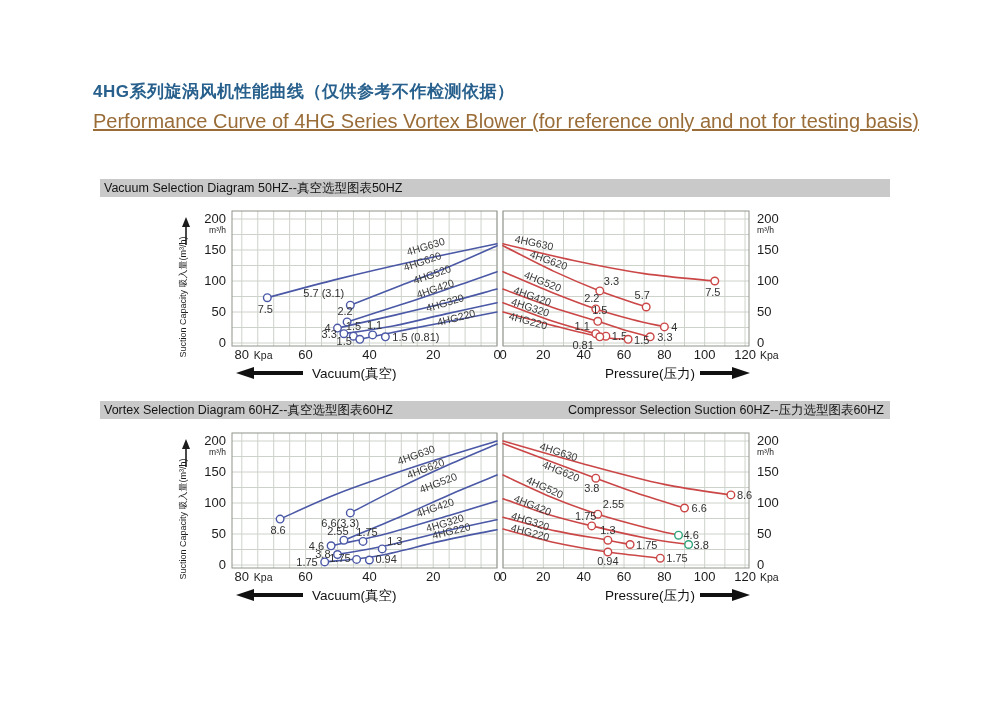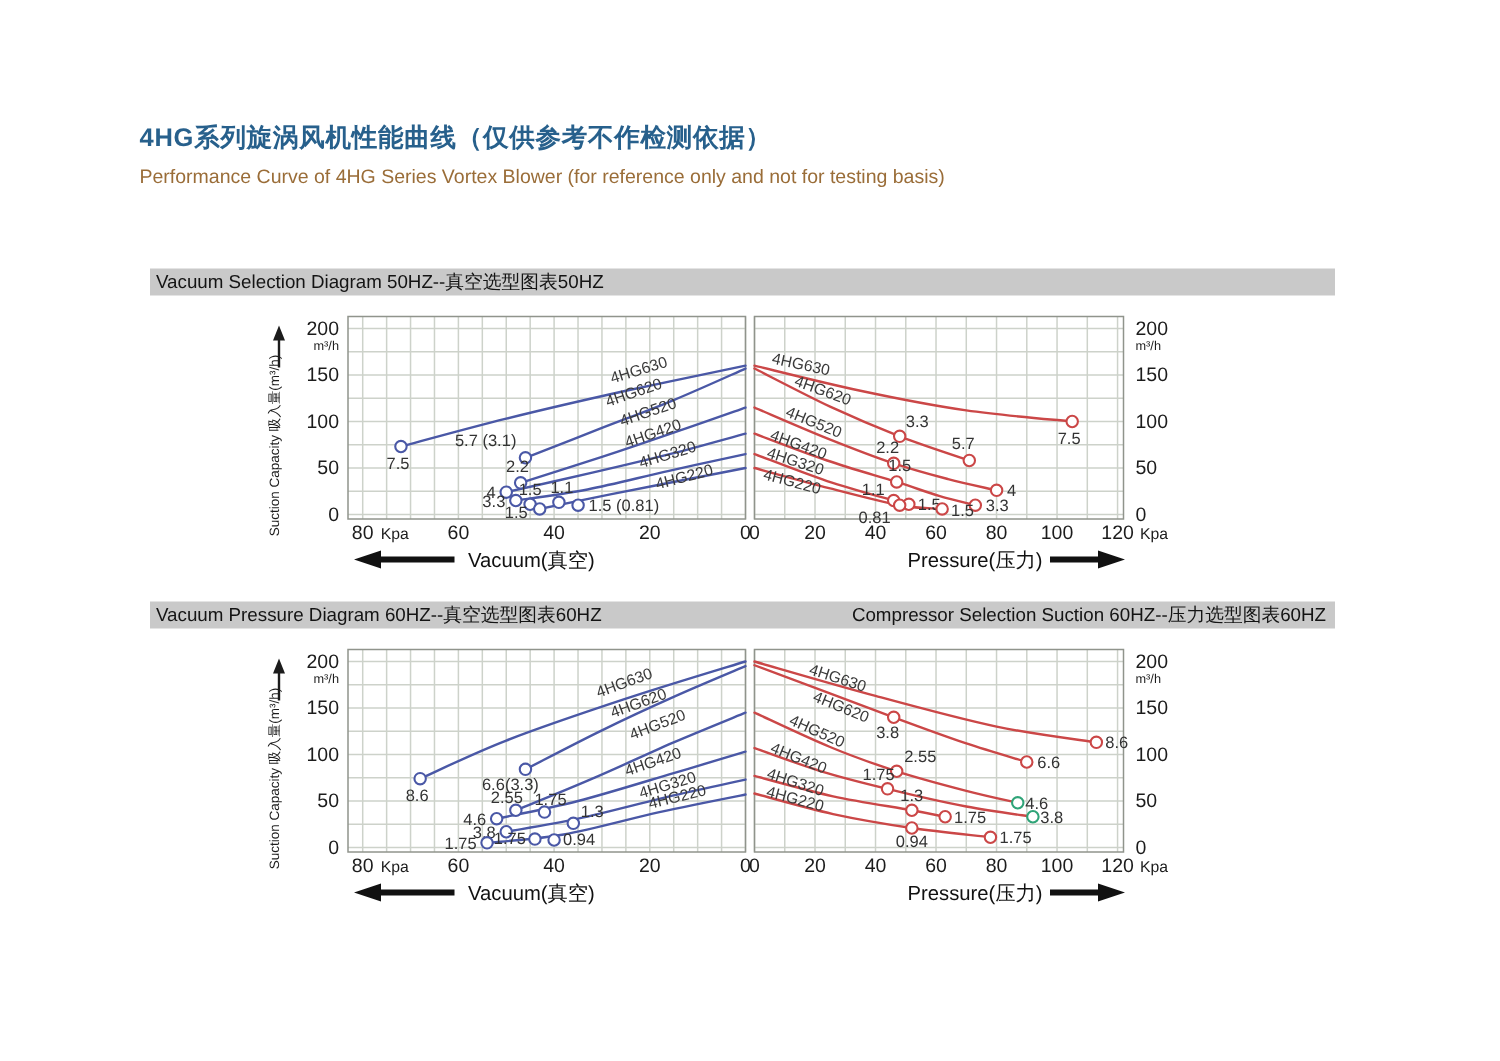--- a/index.html
+++ b/index.html
@@ -1,19 +1,19 @@
 <!DOCTYPE html>
 <html><head>
 <meta charset="utf-8">
 <style>
   html,body{margin:0;padding:0;background:#ffffff;}
   body{font-family:"Liberation Sans", sans-serif;}
   #page{position:relative;width:1000px;height:707px;background:#fff;overflow:hidden;}
   .title-zh{position:absolute;left:93px;top:80px;font-size:17px;font-weight:bold;letter-spacing:.5px;}
-  .title-en{position:absolute;left:93px;top:110px;font-size:13px;}
+  .title-en{position:absolute;left:93px;top:110px;font-size:20px;text-decoration:underline;}
   .section{position:absolute;left:100px;width:790px;}
   .hdr{display:flex;justify-content:space-between;align-items:center;height:18px;
        background:#c9c9c9;padding:0 6px 0 4px;box-sizing:border-box;}
   .hdr span{font-size:12.5px;color:#141414;white-space:nowrap;}
   svg text{font-family:"Liberation Sans", sans-serif;}
 </style>
 </head>
 <body>
 
 <div id="page">
@@ -176,21 +176,21 @@
         <circle cx="528.1" cy="142.3" r="3.8" fill="#ffffff" stroke="#cb4747" stroke-width="1.4"></circle>
         <text x="534.054" y="147.28" font-size="11" text-anchor="start" fill="#333333">1.5</text>
         <text x="505" y="181" font-size="13.5" text-anchor="start" fill="#111">Pressure(压力)</text>
         <line x1="600" y1="176" x2="636" y2="176" stroke="#111" stroke-width="4"></line>
         <polygon points="650,176 632,170 632,182" fill="#111"></polygon>
       </svg>
   </div>
 
   <div class="section" style="top:401px;">
     <div class="hdr" style="background: rgb(201, 201, 201);">
-      <span>Vacuum Pressure Diagram 60HZ--真空选型图表60HZ</span>
+      <span>Vortex Selection Diagram 60HZ--真空选型图表60HZ</span>
       <span>Compressor Selection Suction 60HZ--压力选型图表60HZ</span>
     </div>
     <svg id="svg-1" width="790" height="202" viewBox="0 0 790 202">
         <g stroke="#cdd2ca" stroke-width="1">
           <line x1="397" y1="14" x2="397" y2="149"></line>
           <line x1="381.05" y1="14" x2="381.05" y2="149"></line>
           <line x1="365.1" y1="14" x2="365.1" y2="149"></line>
           <line x1="349.15" y1="14" x2="349.15" y2="149"></line>
           <line x1="333.2" y1="14" x2="333.2" y2="149"></line>
           <line x1="317.25" y1="14" x2="317.25" y2="149"></line>

